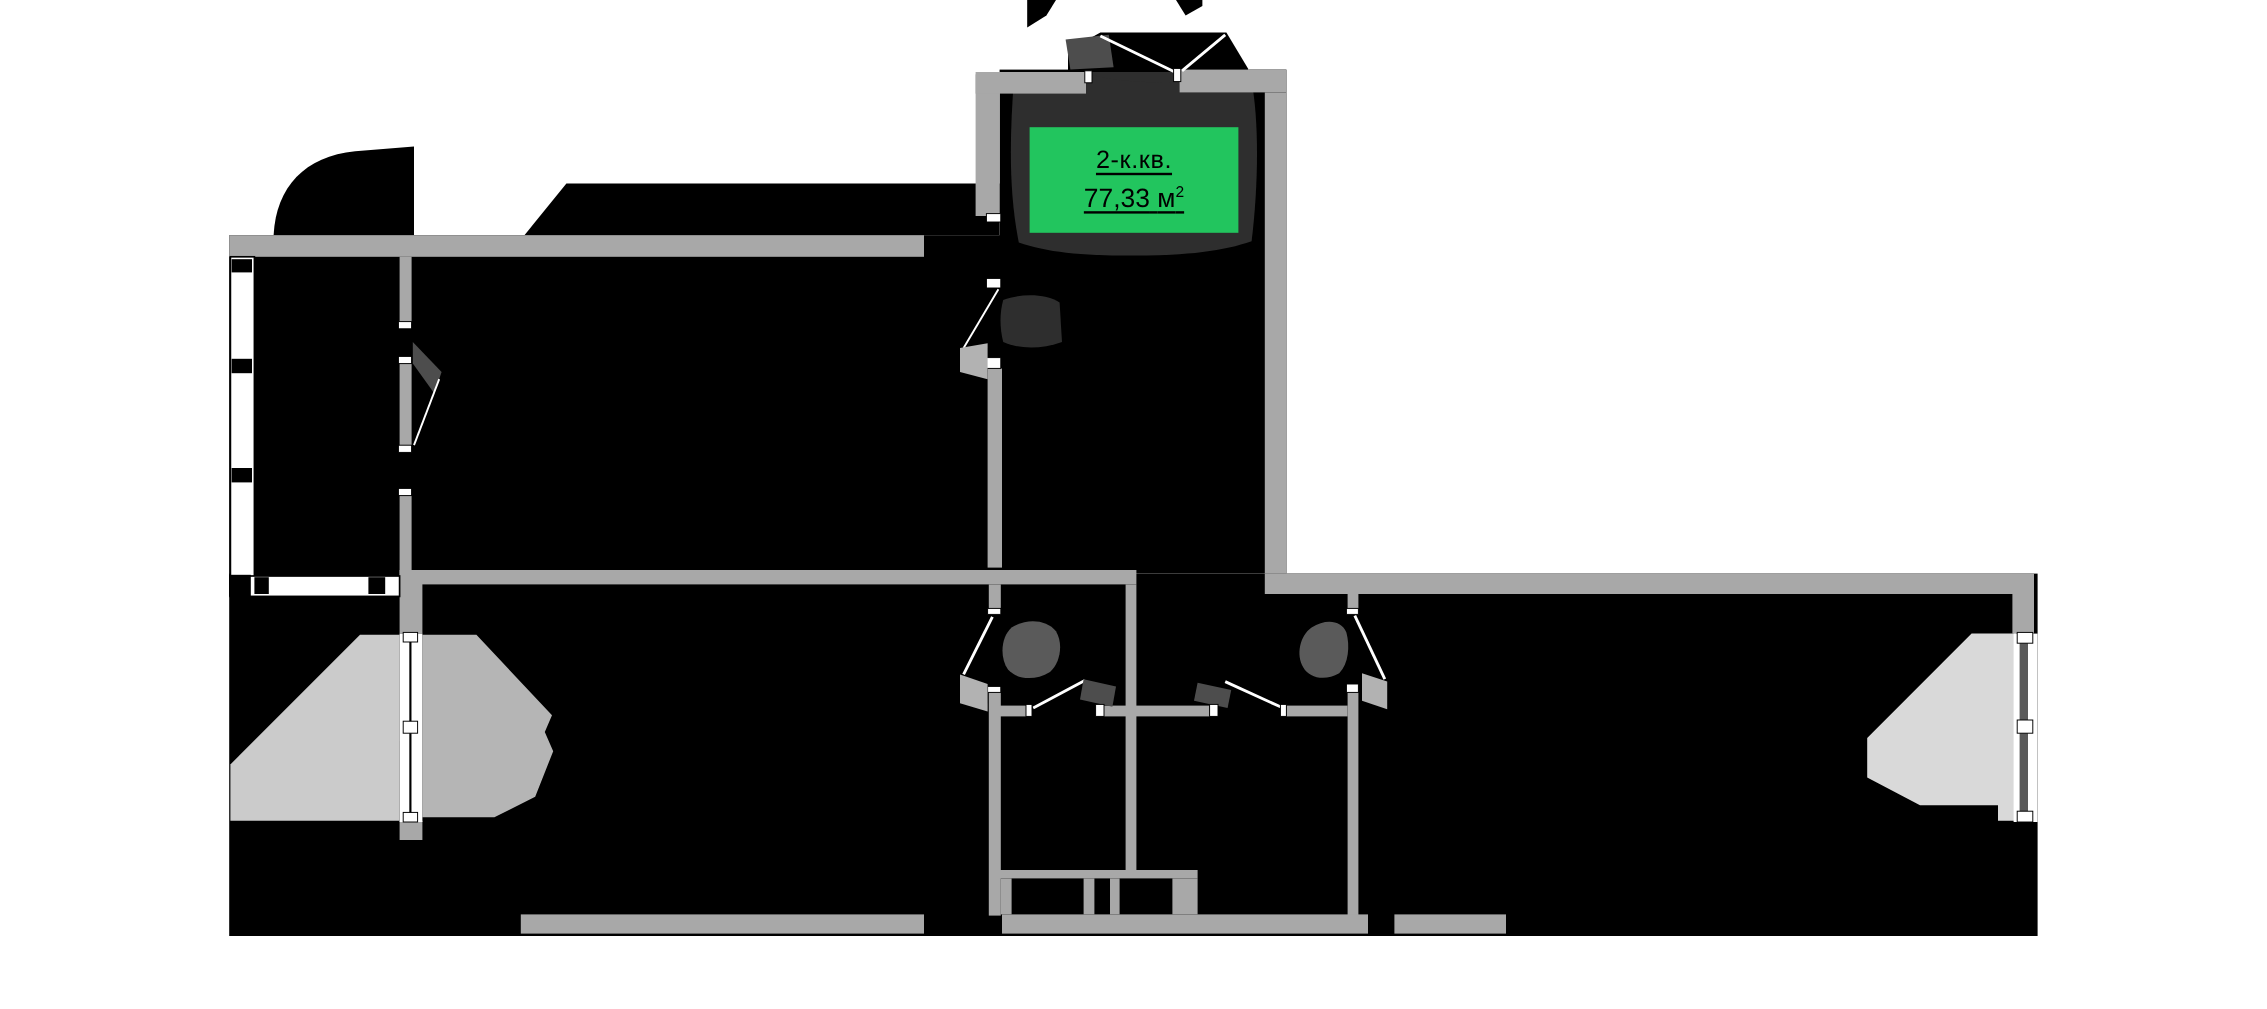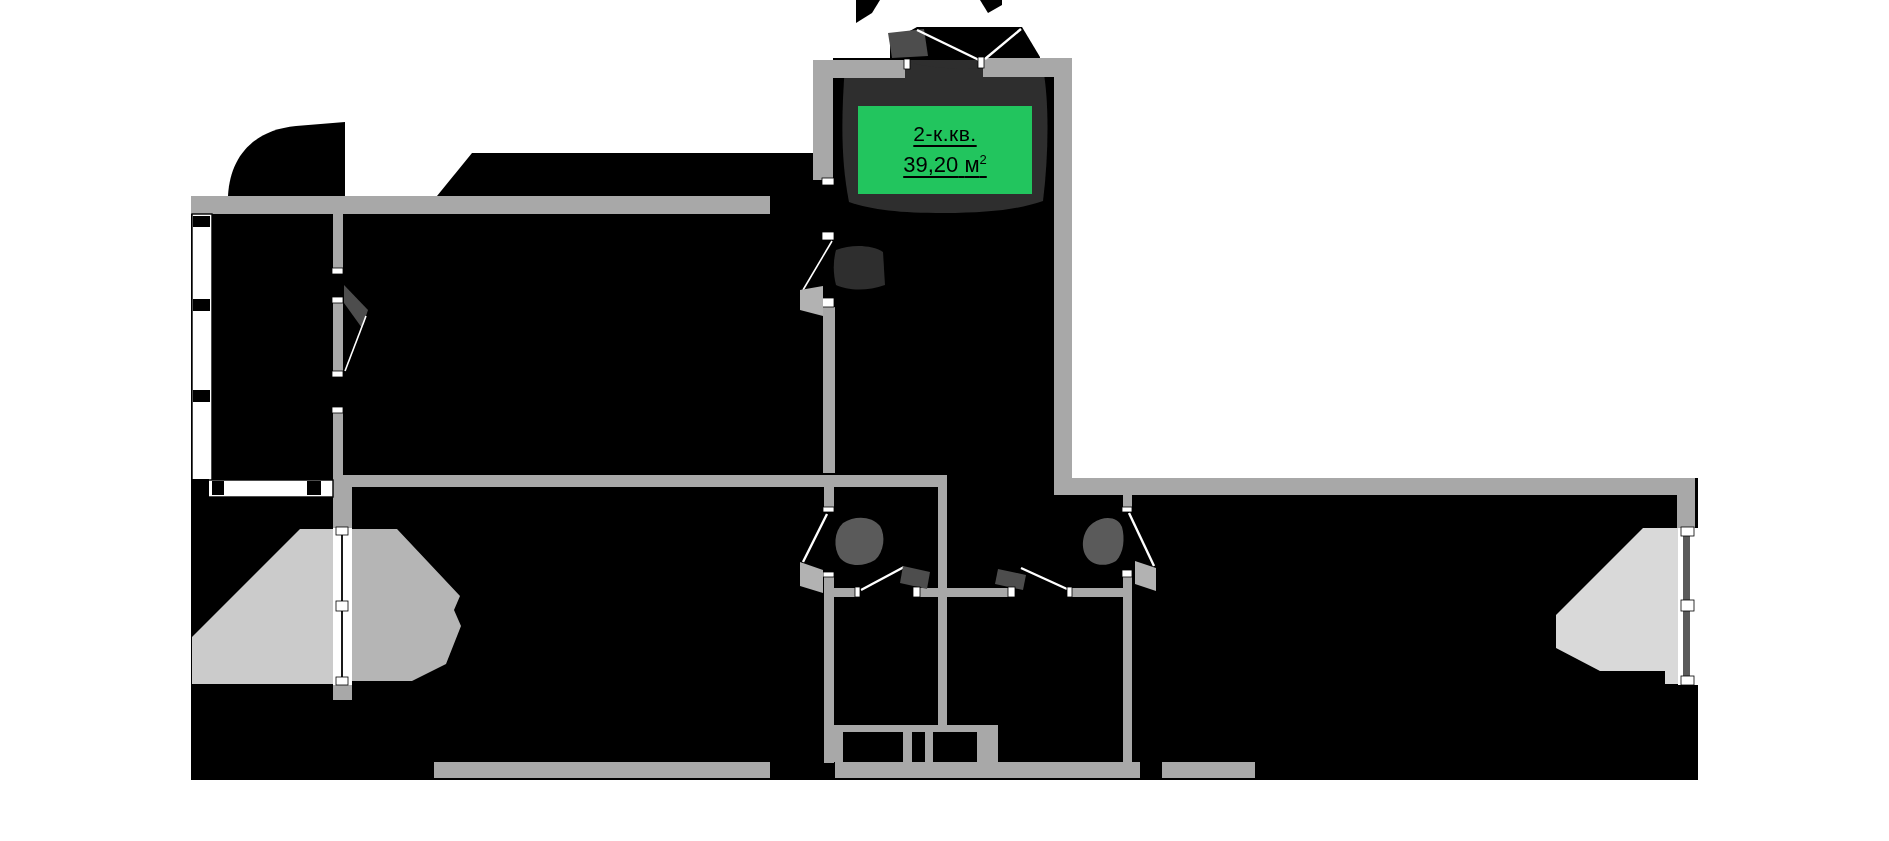--- a/index.html
+++ b/index.html
@@ -197,16 +197,16 @@
     <rect class="tick" x="1122" y="570" width="10" height="7"></rect>
     <line class="swing" x1="1129" y1="513" x2="1154" y2="566"></line>
     <polygon class="leaf-light" points="1135,561 1156,568 1156,591 1135,584"></polygon>
     <path class="toilet" d="M1093,523 C1105,515 1118,517 1122,527 C1125,538 1124,553 1116,561
       C1104,568 1091,565 1086,556 C1080,546 1083,530 1093,523 Z"></path>
   </g>
 </svg>
 
 <div class="unit-label">
   <span class="l1">2-к.кв.</span>
-  <span class="l2"><span>39,20</span>&nbsp;<span>м</span><sup>2</sup></span>
+  <span class="l2"><span>77,33</span>&nbsp;<span>м</span><sup>2</sup></span>
 </div>
 
 </div>
 
 </body></html>

